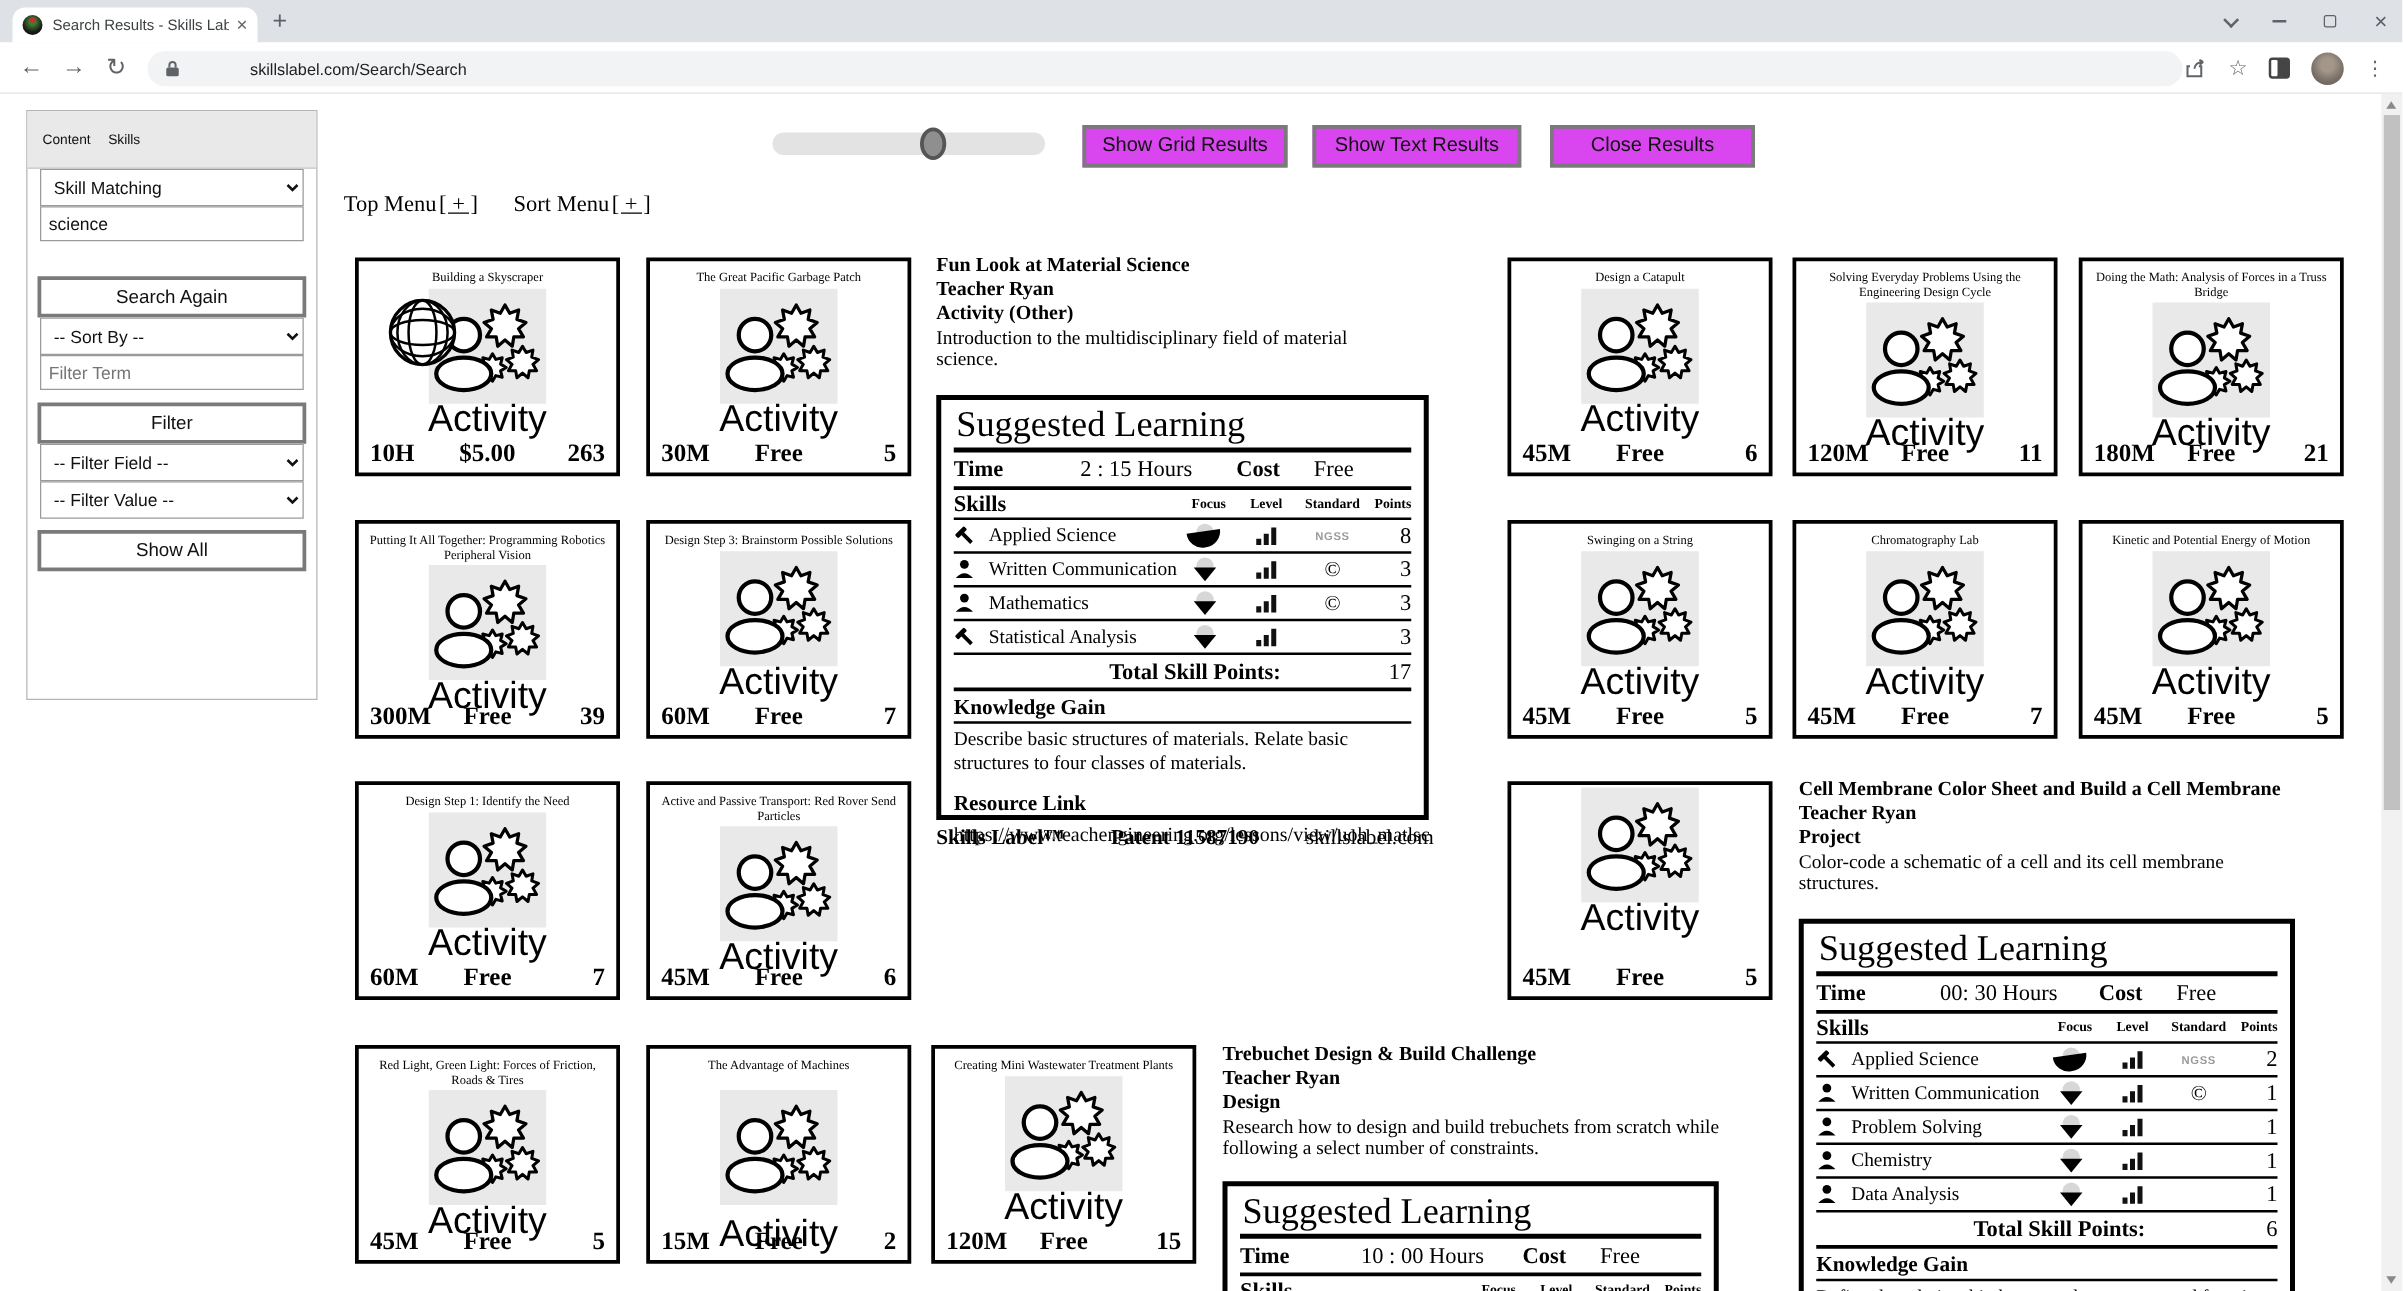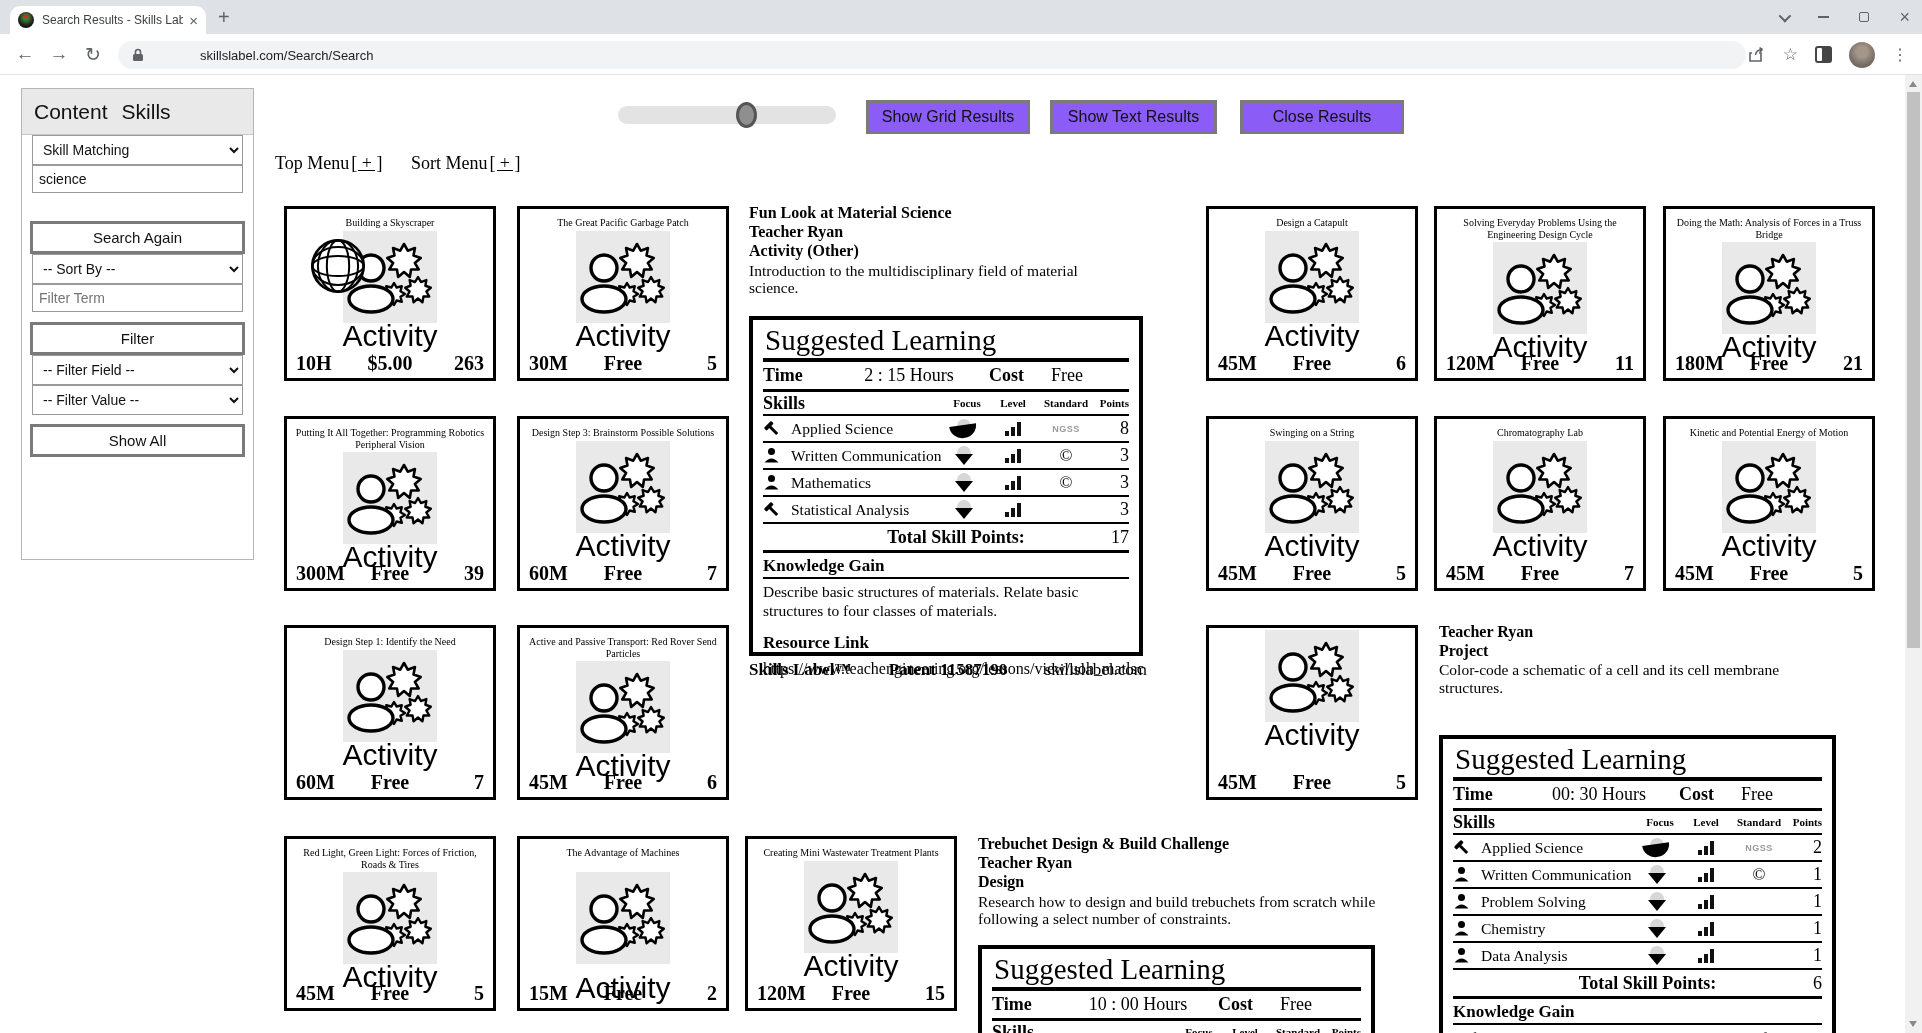--- a/index.html
+++ b/index.html
@@ -43,37 +43,37 @@
   .vscroll .arrow-up, .vscroll .arrow-down { position:absolute; left:4px; width:0; height:0;
       border-left:4.5px solid transparent; border-right:4.5px solid transparent; }
   .vscroll .arrow-up { top:6px; border-bottom:6px solid #8a8a8a; }
   .vscroll .arrow-down { bottom:6px; border-top:6px solid #8a8a8a; }
   .vthumb { position:absolute; left:2px; top:17px; width:13px; height:556px; background:#c1c1c1; }
 
   
   .sidebar { position:absolute; left:21px; top:88px; width:233px; height:472px; background:#fff;
              border:1px solid #b5b5b5; }
   .sb-head { height:46px; background:#e9e9e9; border-bottom:1px solid #c6c6c6; display:flex;
-             align-items:center; gap:14px; padding-left:12px; font-size:21px; color:#111; }
+             align-items:center; gap:14px; padding-left:12px; font-size:11px; color:#111; }
   .sidebar select, .sidebar input { display:block; margin:0 10px; width:211px; height:30px;
              border:1px solid #9a9a9a; background:#fff; font-size:14px; padding:0 6px; color:#111;
              font-family:"Liberation Sans",sans-serif; }
   .sidebar input { height:28px; }
   .sb-btn { display:block; margin:0 8px; width:215px; height:33px; background:#fff;
             border:3px solid #7a7a7a; font-size:15px; color:#111; text-align:center; line-height:27px;
             font-family:"Liberation Sans",sans-serif; }
   .mt8{margin-top:8px;} .mt9{margin-top:9px;} .mt10{margin-top:10px;} .mt11{margin-top:11px;}
   .mt15{margin-top:15px;} .mt28{margin-top:28px;} .mt33{margin-top:33px;}
 
   
   .slider { position:absolute; left:618px; top:106px; width:218px; height:18px; background:#e3e3e3;
             border-radius:9px; }
   .slider-thumb { position:absolute; left:118px; top:-4px; width:21px; height:26px; border-radius:50%;
             background:#8f8f8f; border:3px solid #555; }
-  .resbtn { position:absolute; top:100px; height:34px; background:#8b5cf6; border:3px solid #7a7a7a;
+  .resbtn { position:absolute; top:100px; height:34px; background:#d946ef; border:3px solid #7a7a7a;
             font-size:16px; color:#111; text-align:center; line-height:28px; font-family:"Liberation Sans",sans-serif;}
   .btn-grid { left:866px; width:164px; }
   .btn-text { left:1050px; width:167px; }
   .btn-close { left:1240px; width:164px; }
 
   .menurow { position:absolute; left:275px; top:153px; font-family:"Liberation Serif",serif;
              font-size:18px; color:#000; }
   .menurow .expander { text-decoration:underline; margin-left:2px; }
   .menurow .menu2 { margin-left:24px; }
 
@@ -566,20 +566,21 @@
 </div>
 
 <div class="detail detail-a">
   <div class="b">Fun Look at Material Science</div>
   <div class="b">Teacher Ryan</div>
   <div class="b">Activity (Other)</div>
   <div class="desc">Introduction to the multidisciplinary field of material science.</div>
 </div>
 
 <div class="detail detail-b">
+  <div class="b">Cell Membrane Color Sheet and Build a Cell Membrane</div>
   <div class="b">Teacher Ryan</div>
   <div class="b">Project</div>
   <div class="desc" style="width:370px">Color-code a schematic of a cell and its cell membrane structures.</div>
 </div>
 
 <div class="detail detail-c">
   <div class="b">Trebuchet Design &amp; Build Challenge</div>
   <div class="b">Teacher Ryan</div>
   <div class="b">Design</div>
   <div class="desc">Research how to design and build trebuchets from scratch while following a select number of constraints.</div>

